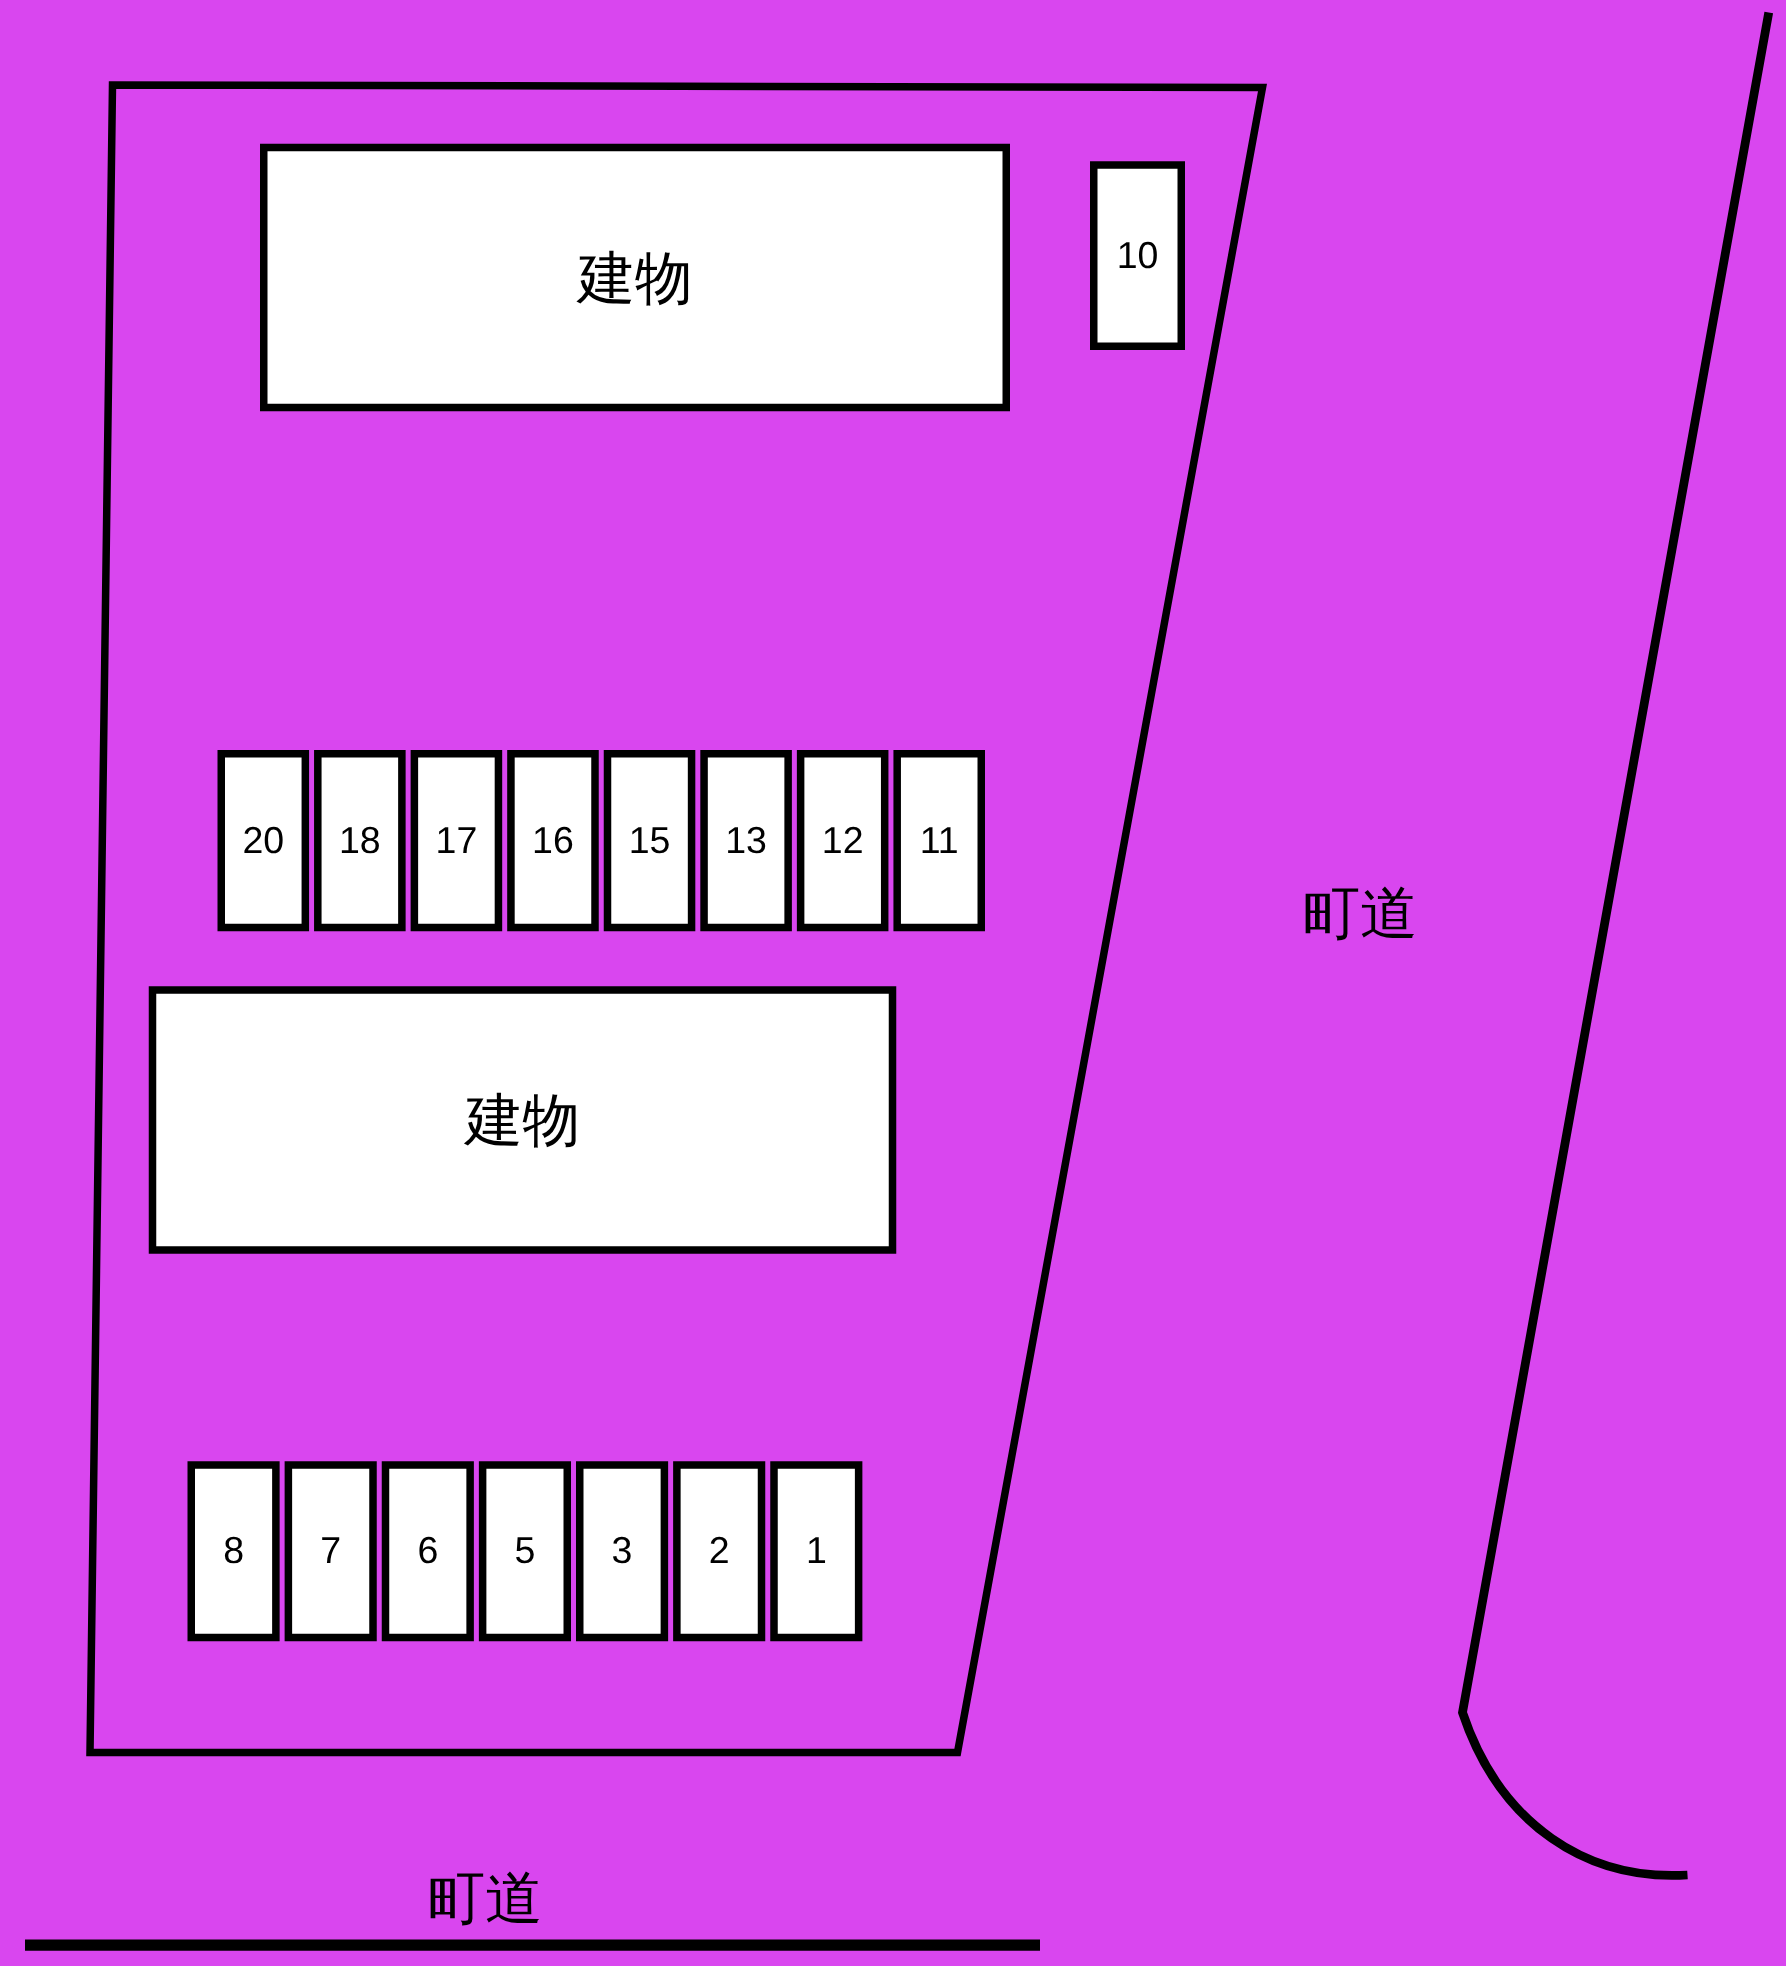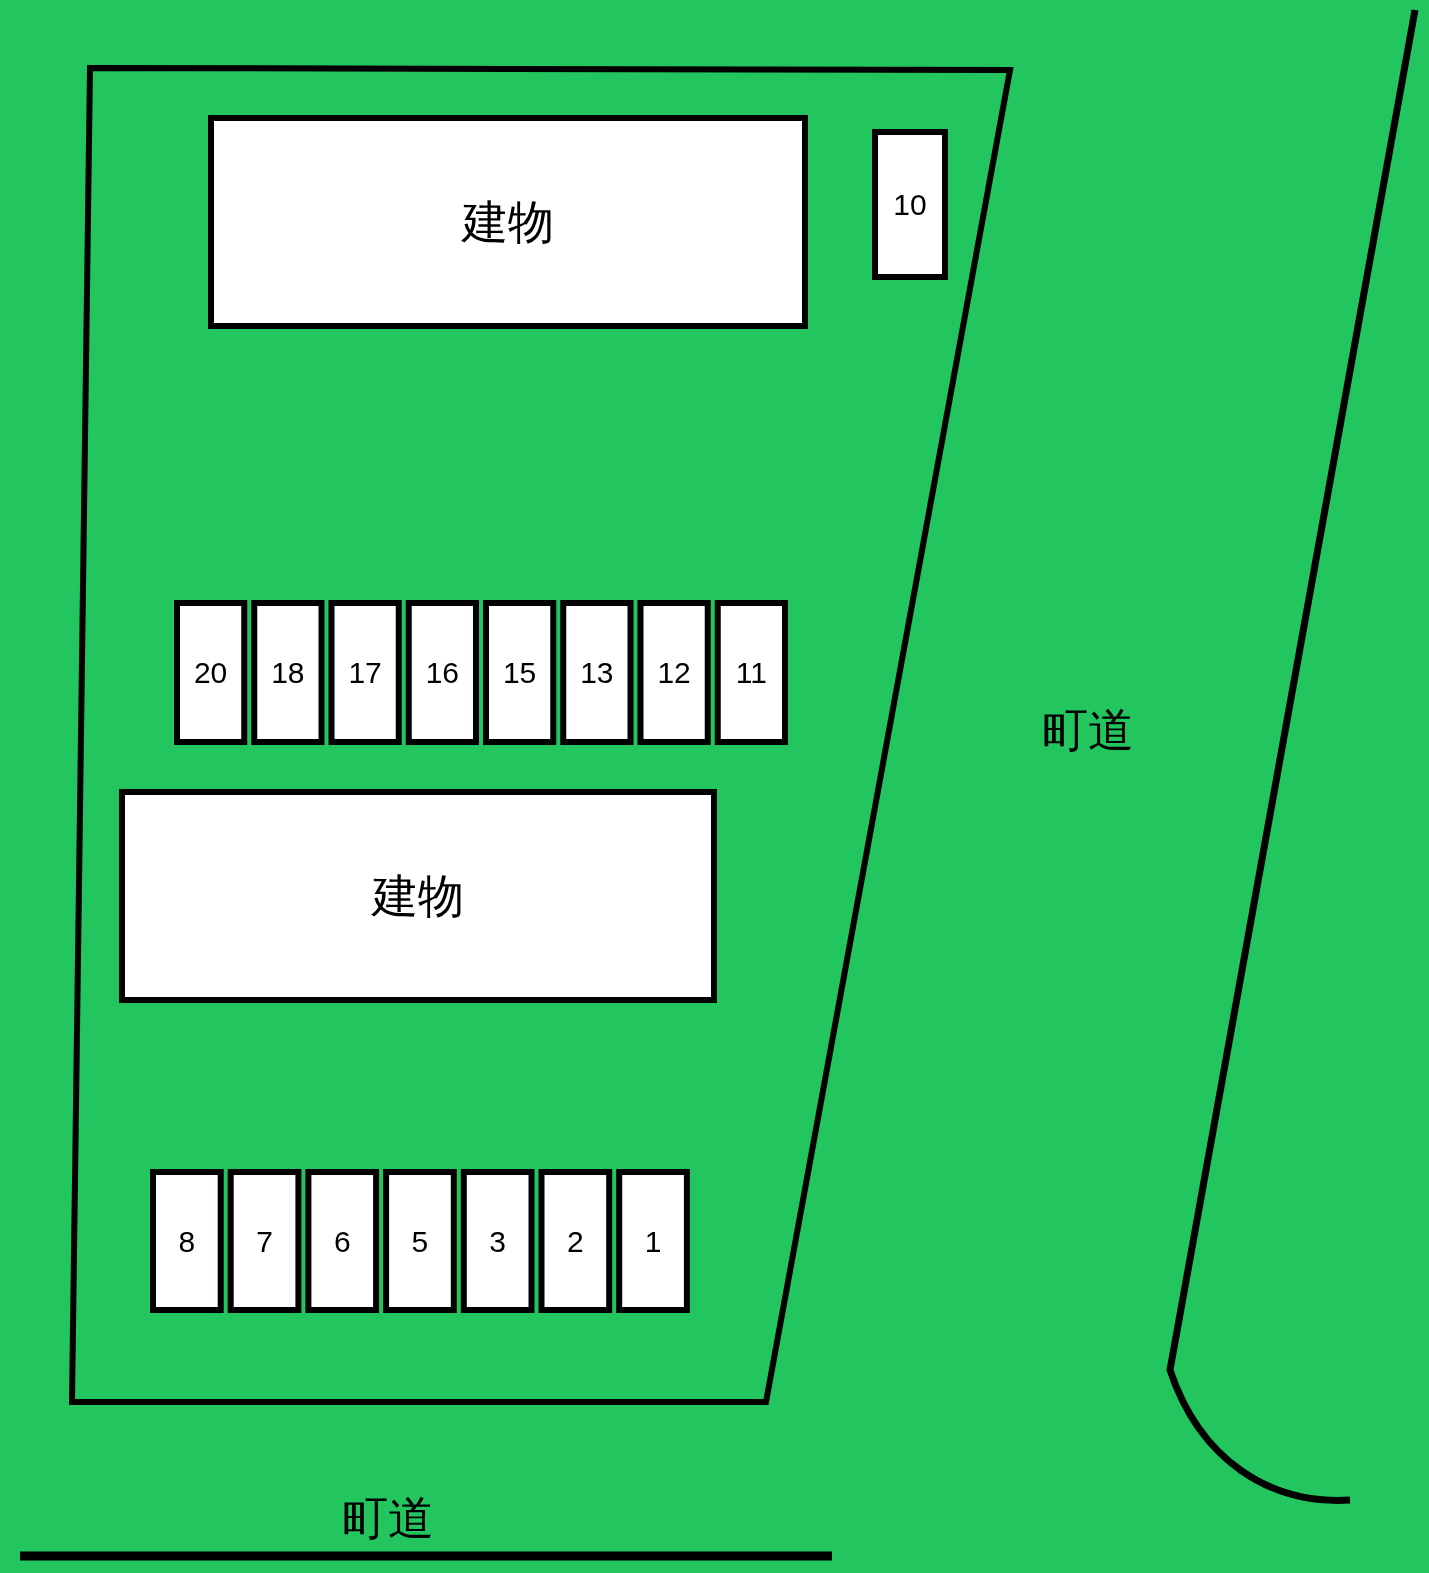--- a/index.html
+++ b/index.html
@@ -7,21 +7,21 @@
     padding: 0;
     background: #ffffff;
   }
   body {
     font-family: "Liberation Sans", sans-serif;
   }
   #plan {
     position: relative;
     width: 1429px;
     height: 1573px;
-    background: #22c55e;
+    background: #d946ef;
     overflow: hidden;
   }
   #plan svg {
     position: absolute;
     left: 0;
     top: 0;
     width: 1429px;
     height: 1573px;
   }
   .svg-label {

